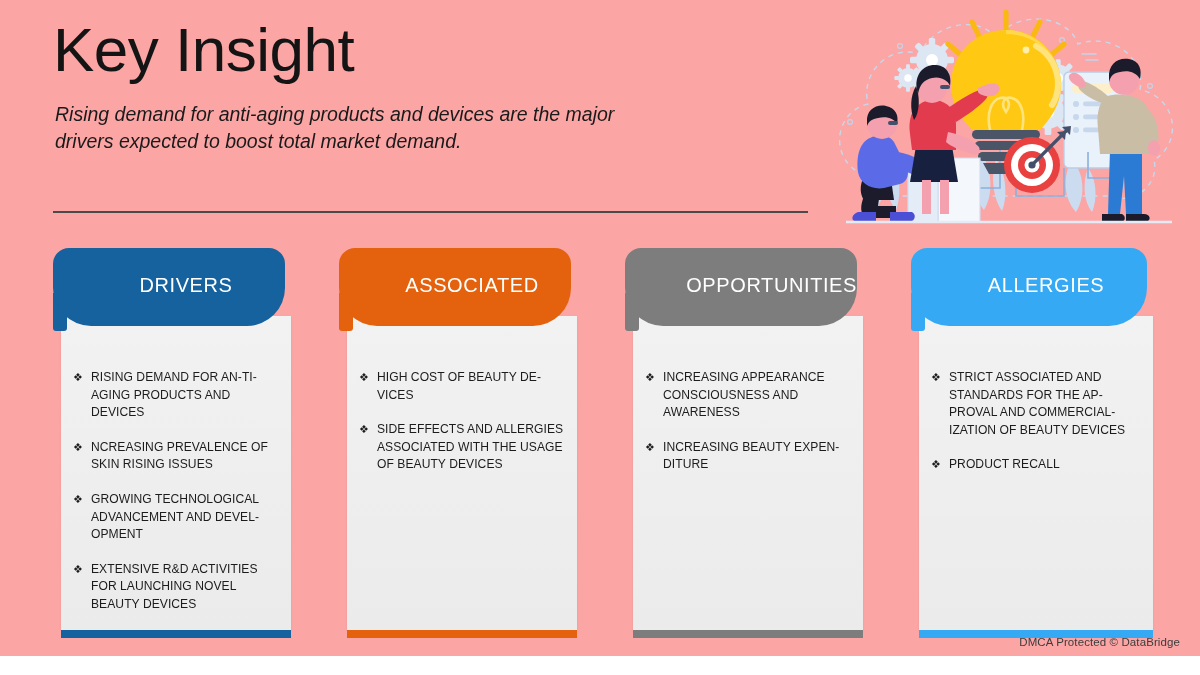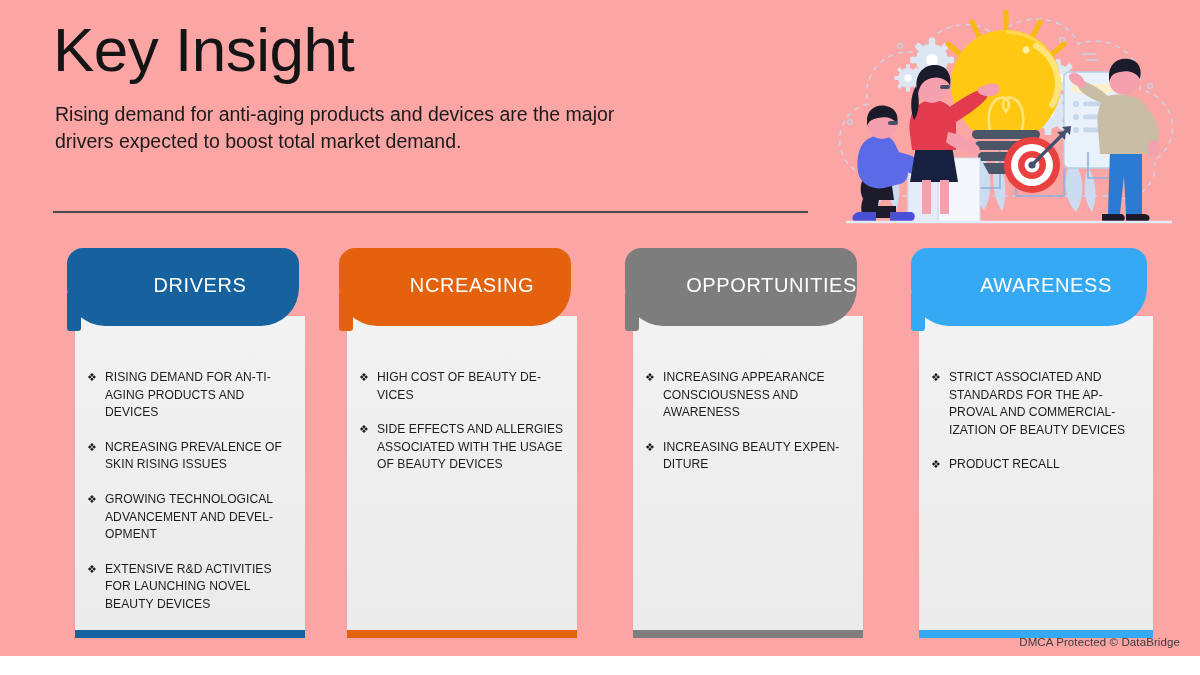--- a/index.html
+++ b/index.html
@@ -33,20 +33,21 @@
   }
   #page-subtitle {
     position: absolute;
     left: 55px;
     top: 101px;
     width: 580px;
     font-size: 19.5px;
     line-height: 27px;
     color: #1a1a1a;
     font-weight: 400;
+    font-style: italic;
   }
   #divider {
     position: absolute;
     left: 53px;
     top: 211px;
     width: 755px;
     height: 2px;
     background: #4a4a4a;
   }
 
@@ -138,21 +139,21 @@
   .bullet-glyph {
     position: absolute;
     left: 0;
     top: 0px;
     font-size: 11px;
     line-height: 17.6px;
     color: #1c1c1c;
   }
 
   
-  #card-drivers        { left: 67px;  }
+  #card-drivers        { left: 53px;  }
   #card-restraints     { left: 339px; }
   #card-opportunities  { left: 625px; }
   #card-challenges     { left: 911px; }
 
   #card-challenges .card-header { width: 236px; }
   #card-challenges .card-body   { width: 234px; }
   #card-challenges .card-bottom-bar { width: 234px; }
 
   
   #footer-note {
@@ -420,21 +421,21 @@
           <span>EXTENSIVE R&amp;D ACTIVITIES FOR LAUNCHING NOVEL BEAUTY DEVICES</span>
         </li>
       </ul>
     </div>
     <div class="card-bottom-bar" style="background:#15629E;"></div>
   </div>
 
   <div class="card" id="card-restraints">
     <div class="card-header-tab" style="background:#E4620D;"></div>
     <div class="card-header" style="background:#E4620D;">
-      <span class="card-title">NCREASING</span>
+      <span class="card-title">ASSOCIATED</span>
     </div>
     <div class="card-body">
       <ul class="bullets">
         <li class="bullet">
           <span class="bullet-glyph">❖</span>
           <span>HIGH COST OF BEAUTY DE-VICES</span>
         </li>
         <li class="bullet">
           <span class="bullet-glyph">❖</span>
           <span>SIDE EFFECTS AND ALLERGIES ASSOCIATED WITH THE USAGE OF BEAUTY DEVICES</span>
@@ -460,21 +461,21 @@
           <span>INCREASING BEAUTY EXPEN-DITURE</span>
         </li>
       </ul>
     </div>
     <div class="card-bottom-bar" style="background:#7D7D7D;"></div>
   </div>
 
   <div class="card" id="card-challenges">
     <div class="card-header-tab" style="background:#36A9F4;"></div>
     <div class="card-header" style="background:#36A9F4;">
-      <span class="card-title">AWARENESS</span>
+      <span class="card-title">ALLERGIES</span>
     </div>
     <div class="card-body">
       <ul class="bullets">
         <li class="bullet">
           <span class="bullet-glyph">❖</span>
           <span>STRICT ASSOCIATED AND STANDARDS FOR THE AP-PROVAL AND COMMERCIAL-IZATION OF BEAUTY DEVICES</span>
         </li>
         <li class="bullet">
           <span class="bullet-glyph">❖</span>
           <span>PRODUCT RECALL</span>

